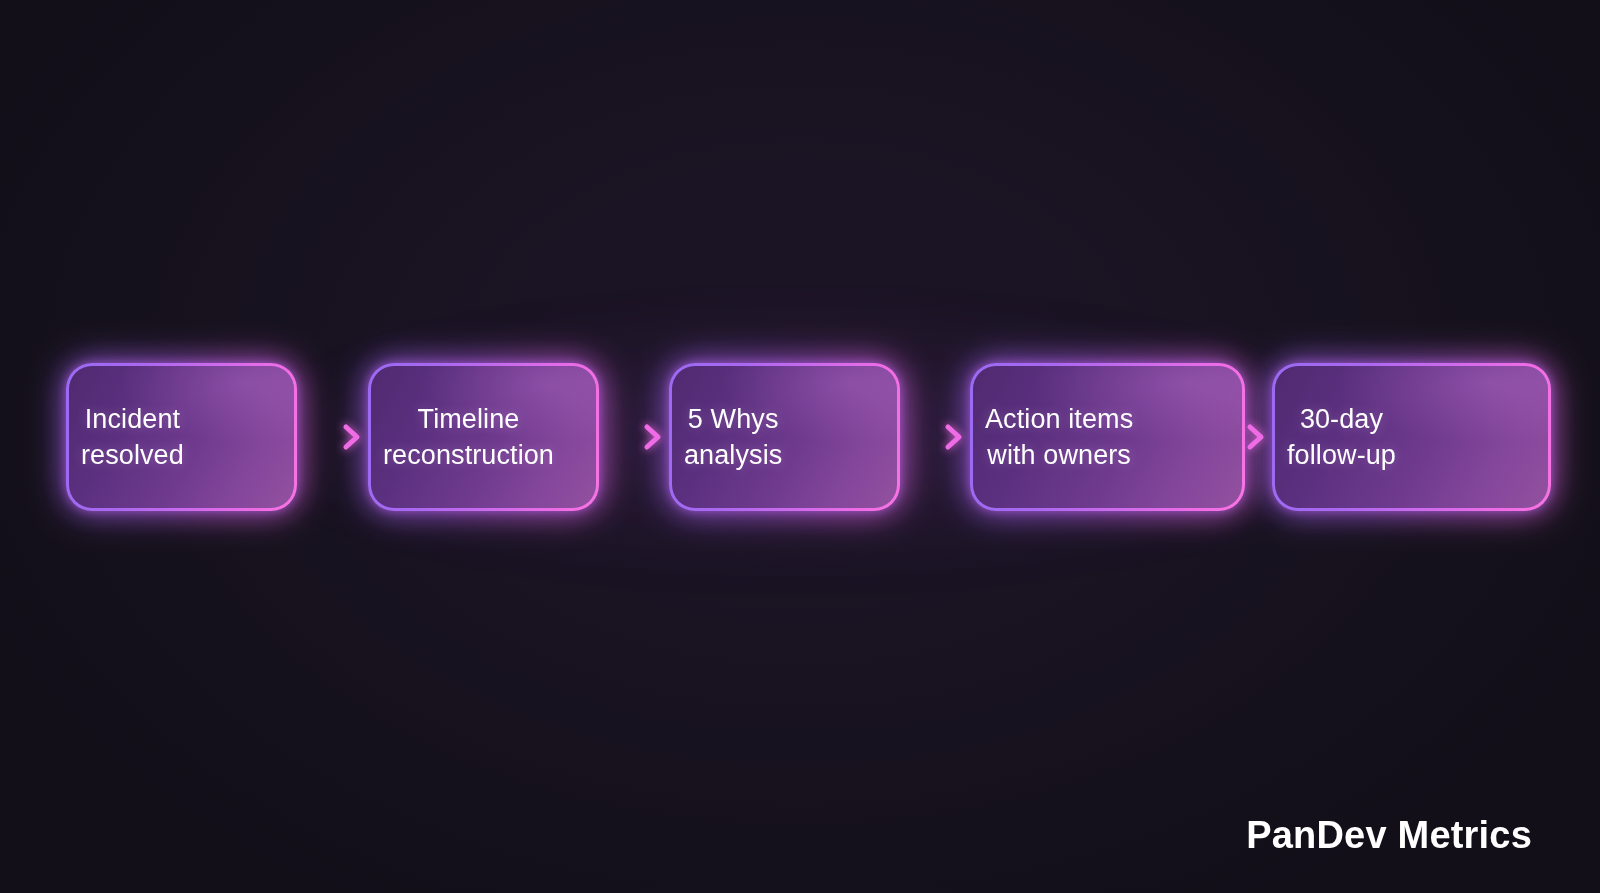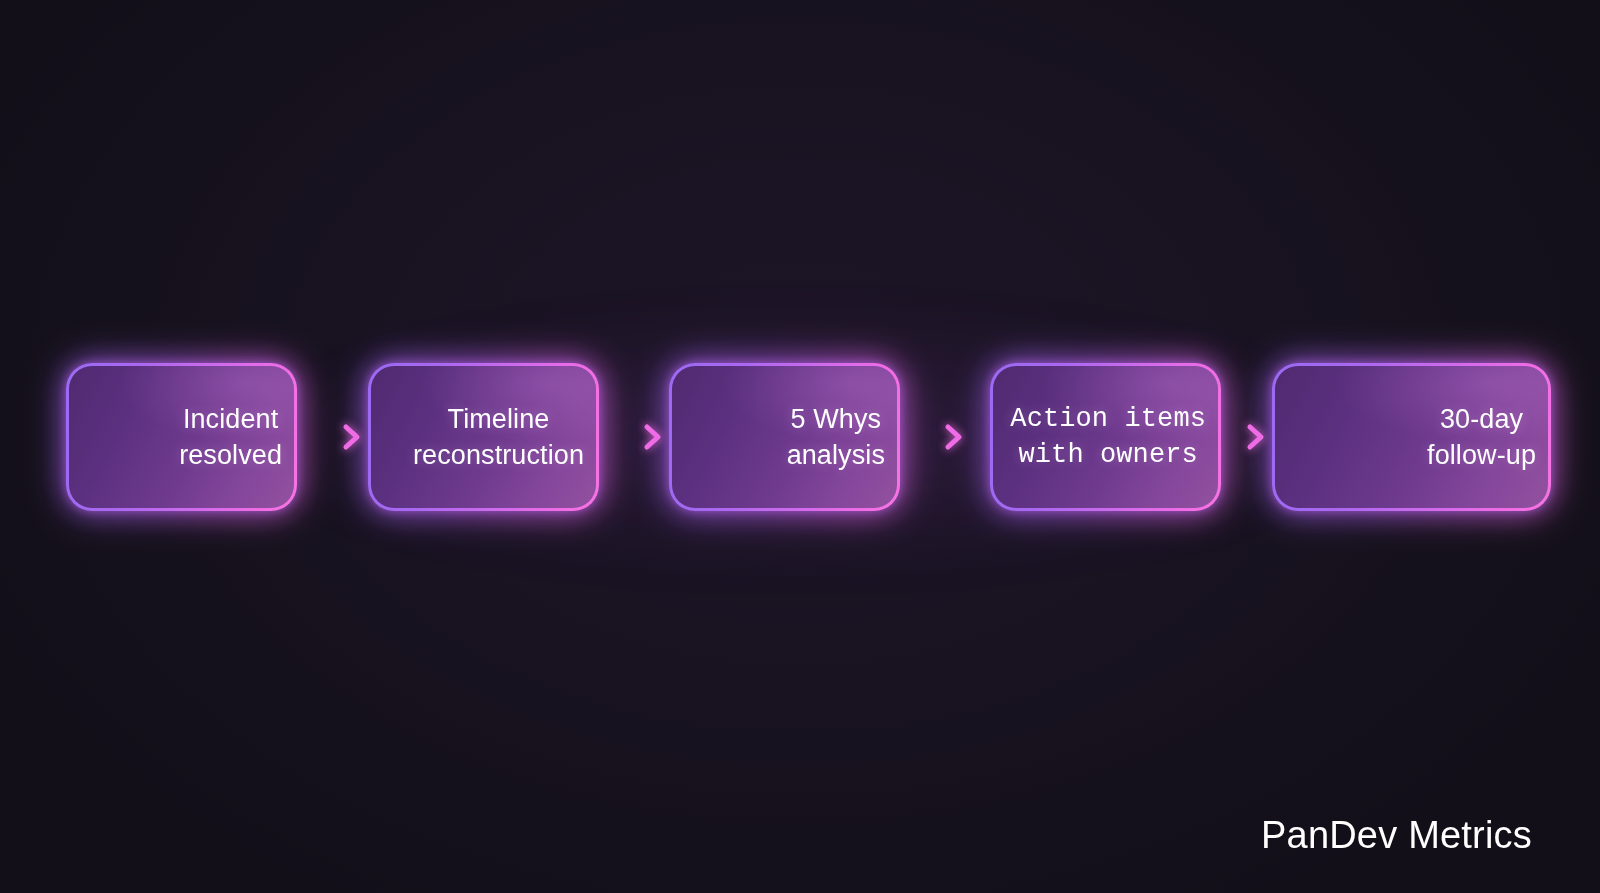--- a/index.html
+++ b/index.html
@@ -75,21 +75,21 @@
 
   
   .node-fill {
     position: absolute;
     inset: 3px;
     border-radius: 23px;
     background:
       linear-gradient(118deg, #4f2a70 0%, #5c3080 28%, #6e3a8e 55%, #85479c 80%, #93519f 100%);
     display: flex;
     align-items: center;
-    justify-content: flex-end;
+    justify-content: flex-start;
     z-index: 2;
     overflow: hidden;
   }
   .node-fill::after {
     content: "";
     position: absolute;
     inset: 0;
     border-radius: 23px;
     background: radial-gradient(ellipse 80% 60% at 78% 12%, rgba(226,140,238,0.22) 0%, rgba(226,140,238,0) 70%);
     pointer-events: none;
@@ -204,21 +204,21 @@
         </defs>
         <g filter="url(#agl3)" opacity="0.75">
           <line x1="1" y1="19" x2="53" y2="19" stroke="url(#ag3)" stroke-width="6" stroke-linecap="round"></line>
           <polyline points="46,9 57,19 46,29" fill="none" stroke="#f06ce6" stroke-width="6" stroke-linecap="round" stroke-linejoin="round"></polyline>
         </g>
         <line x1="1" y1="19" x2="53" y2="19" stroke="url(#ag3)" stroke-width="5" stroke-linecap="round"></line>
         <polyline points="46,9 57,19 46,29" fill="none" stroke="#f06ce6" stroke-width="5" stroke-linecap="round" stroke-linejoin="round"></polyline>
       </svg>
     </div>
 
-    <div class="node" style="left:990px; width:231px;font-family:Liberation Mono, monospace;">
+    <div class="node" style="left:970px; width:275px;">
       <div class="node-ring"></div>
       <div class="node-fill">
         <div class="node-label">Action items
 with owners</div>
       </div>
     </div>
 
     <div class="arrow" style="left:1203px; width:67px;">
       <svg width="67" height="38" viewBox="0 0 67 38">
         <defs>
@@ -242,15 +242,15 @@
     <div class="node" style="left:1272px; width:279px;">
       <div class="node-ring"></div>
       <div class="node-fill">
         <div class="node-label">30-day
 follow-up</div>
       </div>
     </div>
 
   </div>
 
-  <div id="watermark" style="position:absolute; right:68px; bottom:36px; color:#ffffff; font-size:38px; font-weight:normal; letter-spacing:0.2px;">PanDev Metrics</div>
+  <div id="watermark" style="position:absolute; right:68px; bottom:36px; color:#ffffff; font-size:38px; font-weight:bold; letter-spacing:0.2px;">PanDev Metrics</div>
 
 </div>
 
 </body></html>

